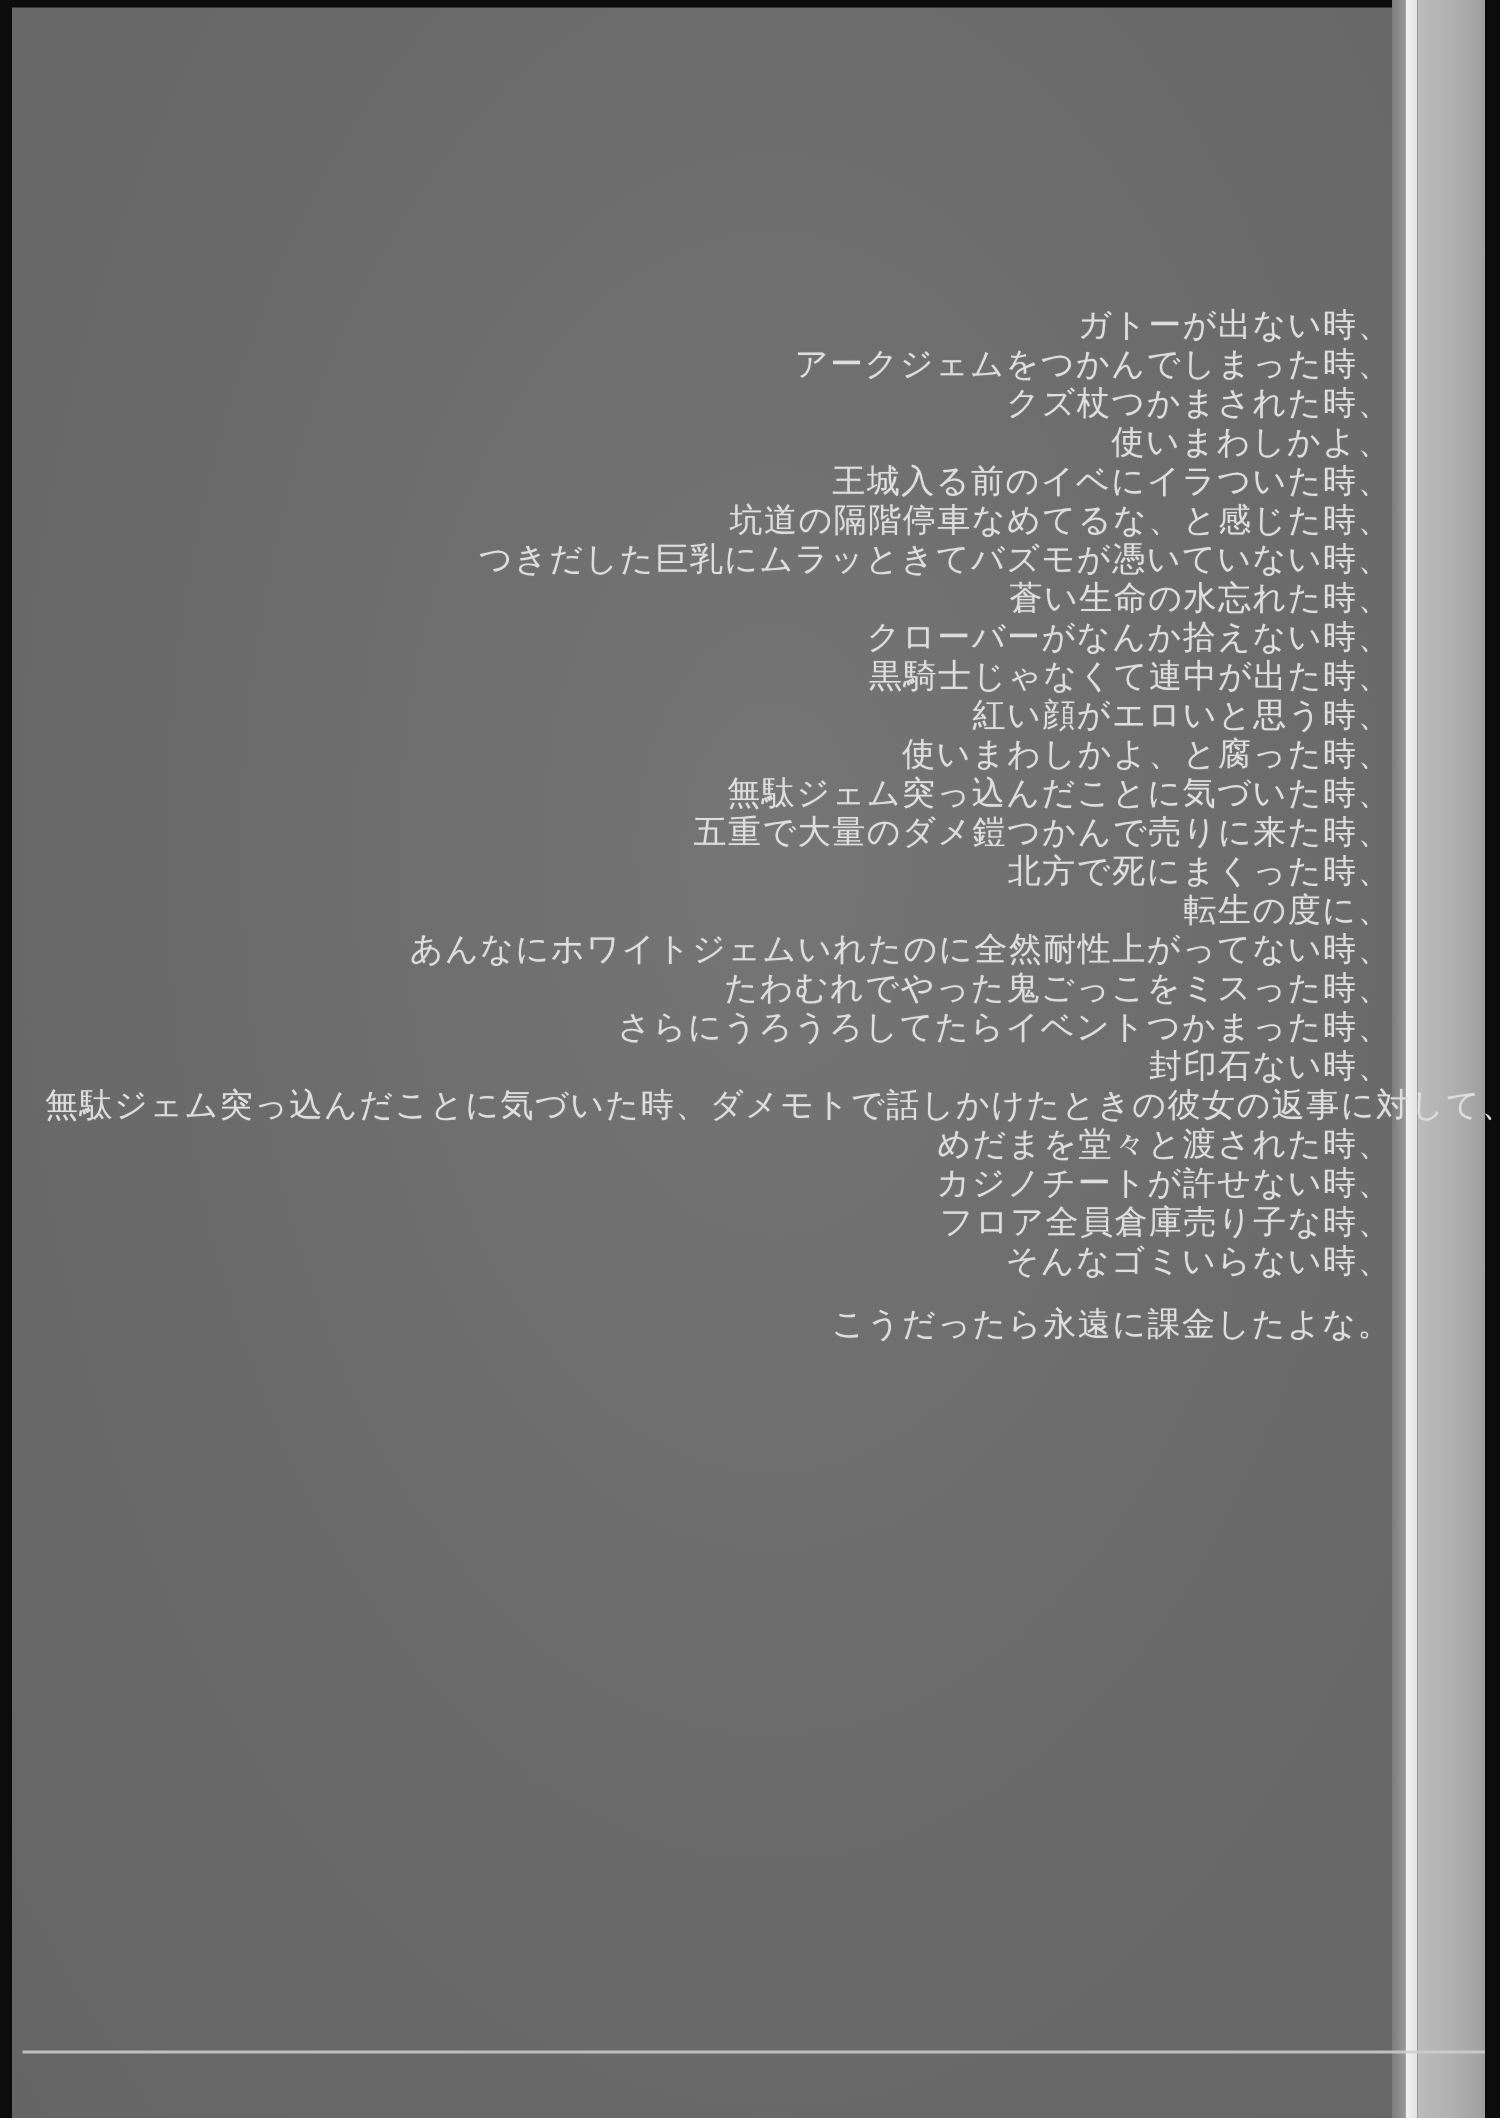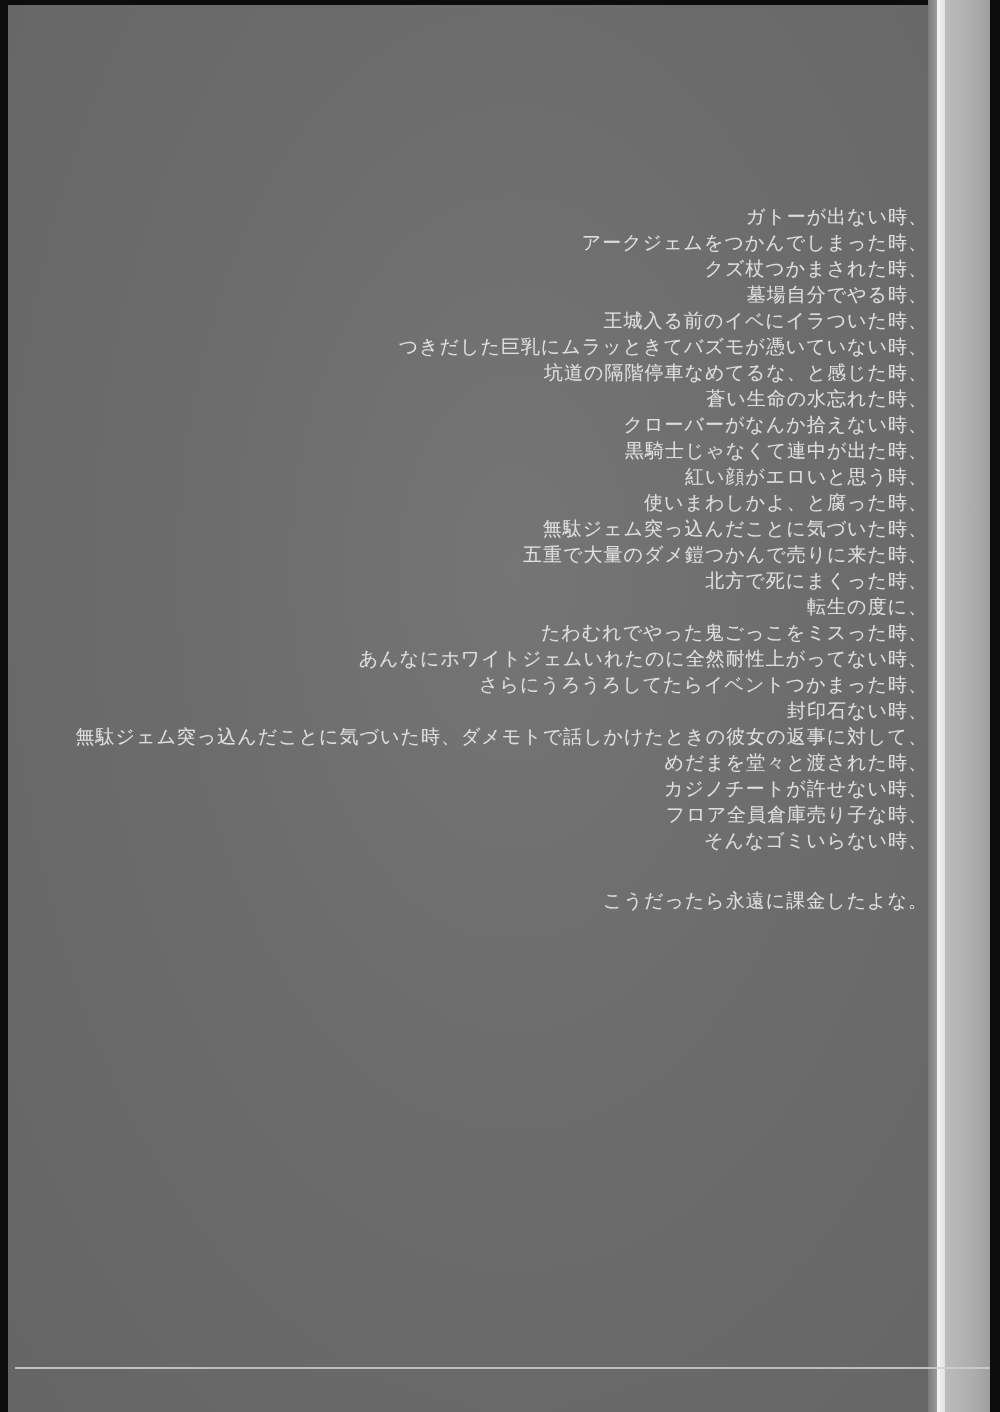--- a/index.html
+++ b/index.html
@@ -58,65 +58,65 @@
     opacity: 0.85;
     z-index: 5;
   }
   
   .text-block {
     position: absolute;
     left: 30px; top: 204px;
     right: 72px;
     text-align: right;
     color: #dedede;
-    font-size: 19px;
+    font-size: 22px;
     line-height: 26px;
     letter-spacing: 1px;
     text-shadow: 0 0 1px rgba(255,255,255,0.25);
     z-index: 3;
   }
   .text-line {
     white-space: nowrap;
   }
   .closing-line {
-    margin-top: 34px;
+    margin-top: 16px;
     white-space: nowrap;
   }
 </style>
 </head>
 <body>
 
 <div class="scan">
   <div class="paper"></div>
   <div class="edge-inner"></div>
   <div class="edge-highlight"></div>
   <div class="edge-outer"></div>
   <div class="edge-black"></div>
   <div class="rule-line"></div>
 
   <div class="text-block">
     <div>
         <div class="text-line">ガトーが出ない時、</div>
         <div class="text-line">アークジェムをつかんでしまった時、</div>
         <div class="text-line">クズ杖つかまされた時、</div>
-        <div class="text-line">墓場自分でやる時、</div>
+        <div class="text-line">使いまわしかよ、</div>
         <div class="text-line">王城入る前のイベにイラついた時、</div>
+        <div class="text-line">坑道の隔階停車なめてるな、と感じた時、</div>
         <div class="text-line">つきだした巨乳にムラッときてバズモが憑いていない時、</div>
-        <div class="text-line">坑道の隔階停車なめてるな、と感じた時、</div>
         <div class="text-line">蒼い生命の水忘れた時、</div>
         <div class="text-line">クローバーがなんか拾えない時、</div>
         <div class="text-line">黒騎士じゃなくて連中が出た時、</div>
         <div class="text-line">紅い顔がエロいと思う時、</div>
         <div class="text-line">使いまわしかよ、と腐った時、</div>
         <div class="text-line">無駄ジェム突っ込んだことに気づいた時、</div>
         <div class="text-line">五重で大量のダメ鎧つかんで売りに来た時、</div>
         <div class="text-line">北方で死にまくった時、</div>
         <div class="text-line">転生の度に、</div>
+        <div class="text-line">あんなにホワイトジェムいれたのに全然耐性上がってない時、</div>
         <div class="text-line">たわむれでやった鬼ごっこをミスった時、</div>
-        <div class="text-line">あんなにホワイトジェムいれたのに全然耐性上がってない時、</div>
         <div class="text-line">さらにうろうろしてたらイベントつかまった時、</div>
         <div class="text-line">封印石ない時、</div>
         <div class="text-line">無駄ジェム突っ込んだことに気づいた時、ダメモトで話しかけたときの彼女の返事に対して、</div>
         <div class="text-line">めだまを堂々と渡された時、</div>
         <div class="text-line">カジノチートが許せない時、</div>
         <div class="text-line">フロア全員倉庫売り子な時、</div>
         <div class="text-line">そんなゴミいらない時、</div>
       </div>
     <div class="closing-line">こうだったら永遠に課金したよな。</div>
   </div>

